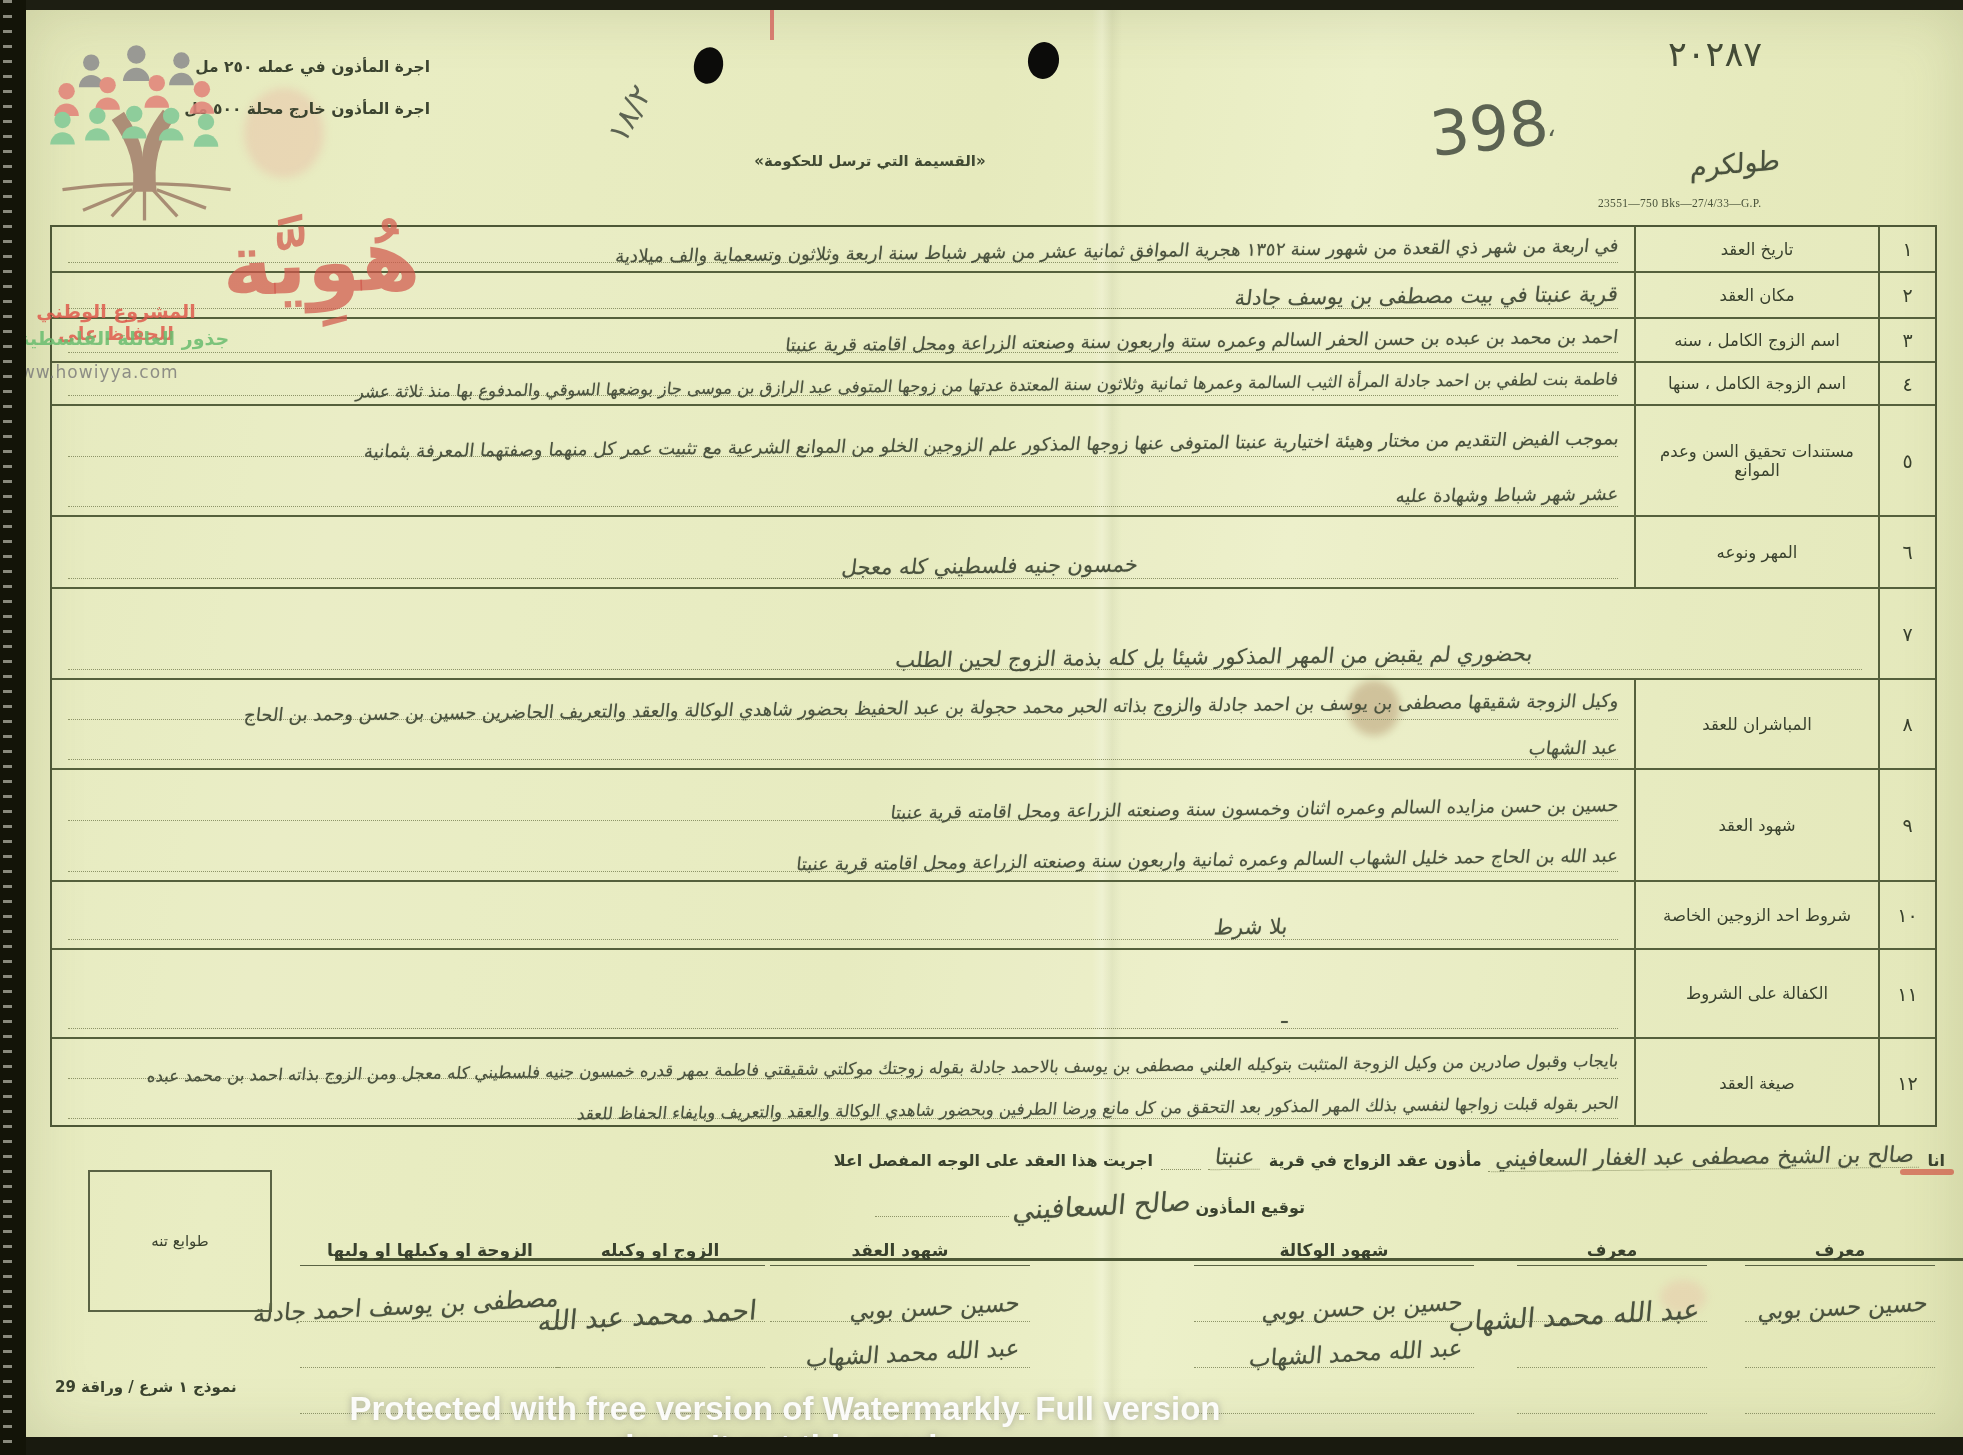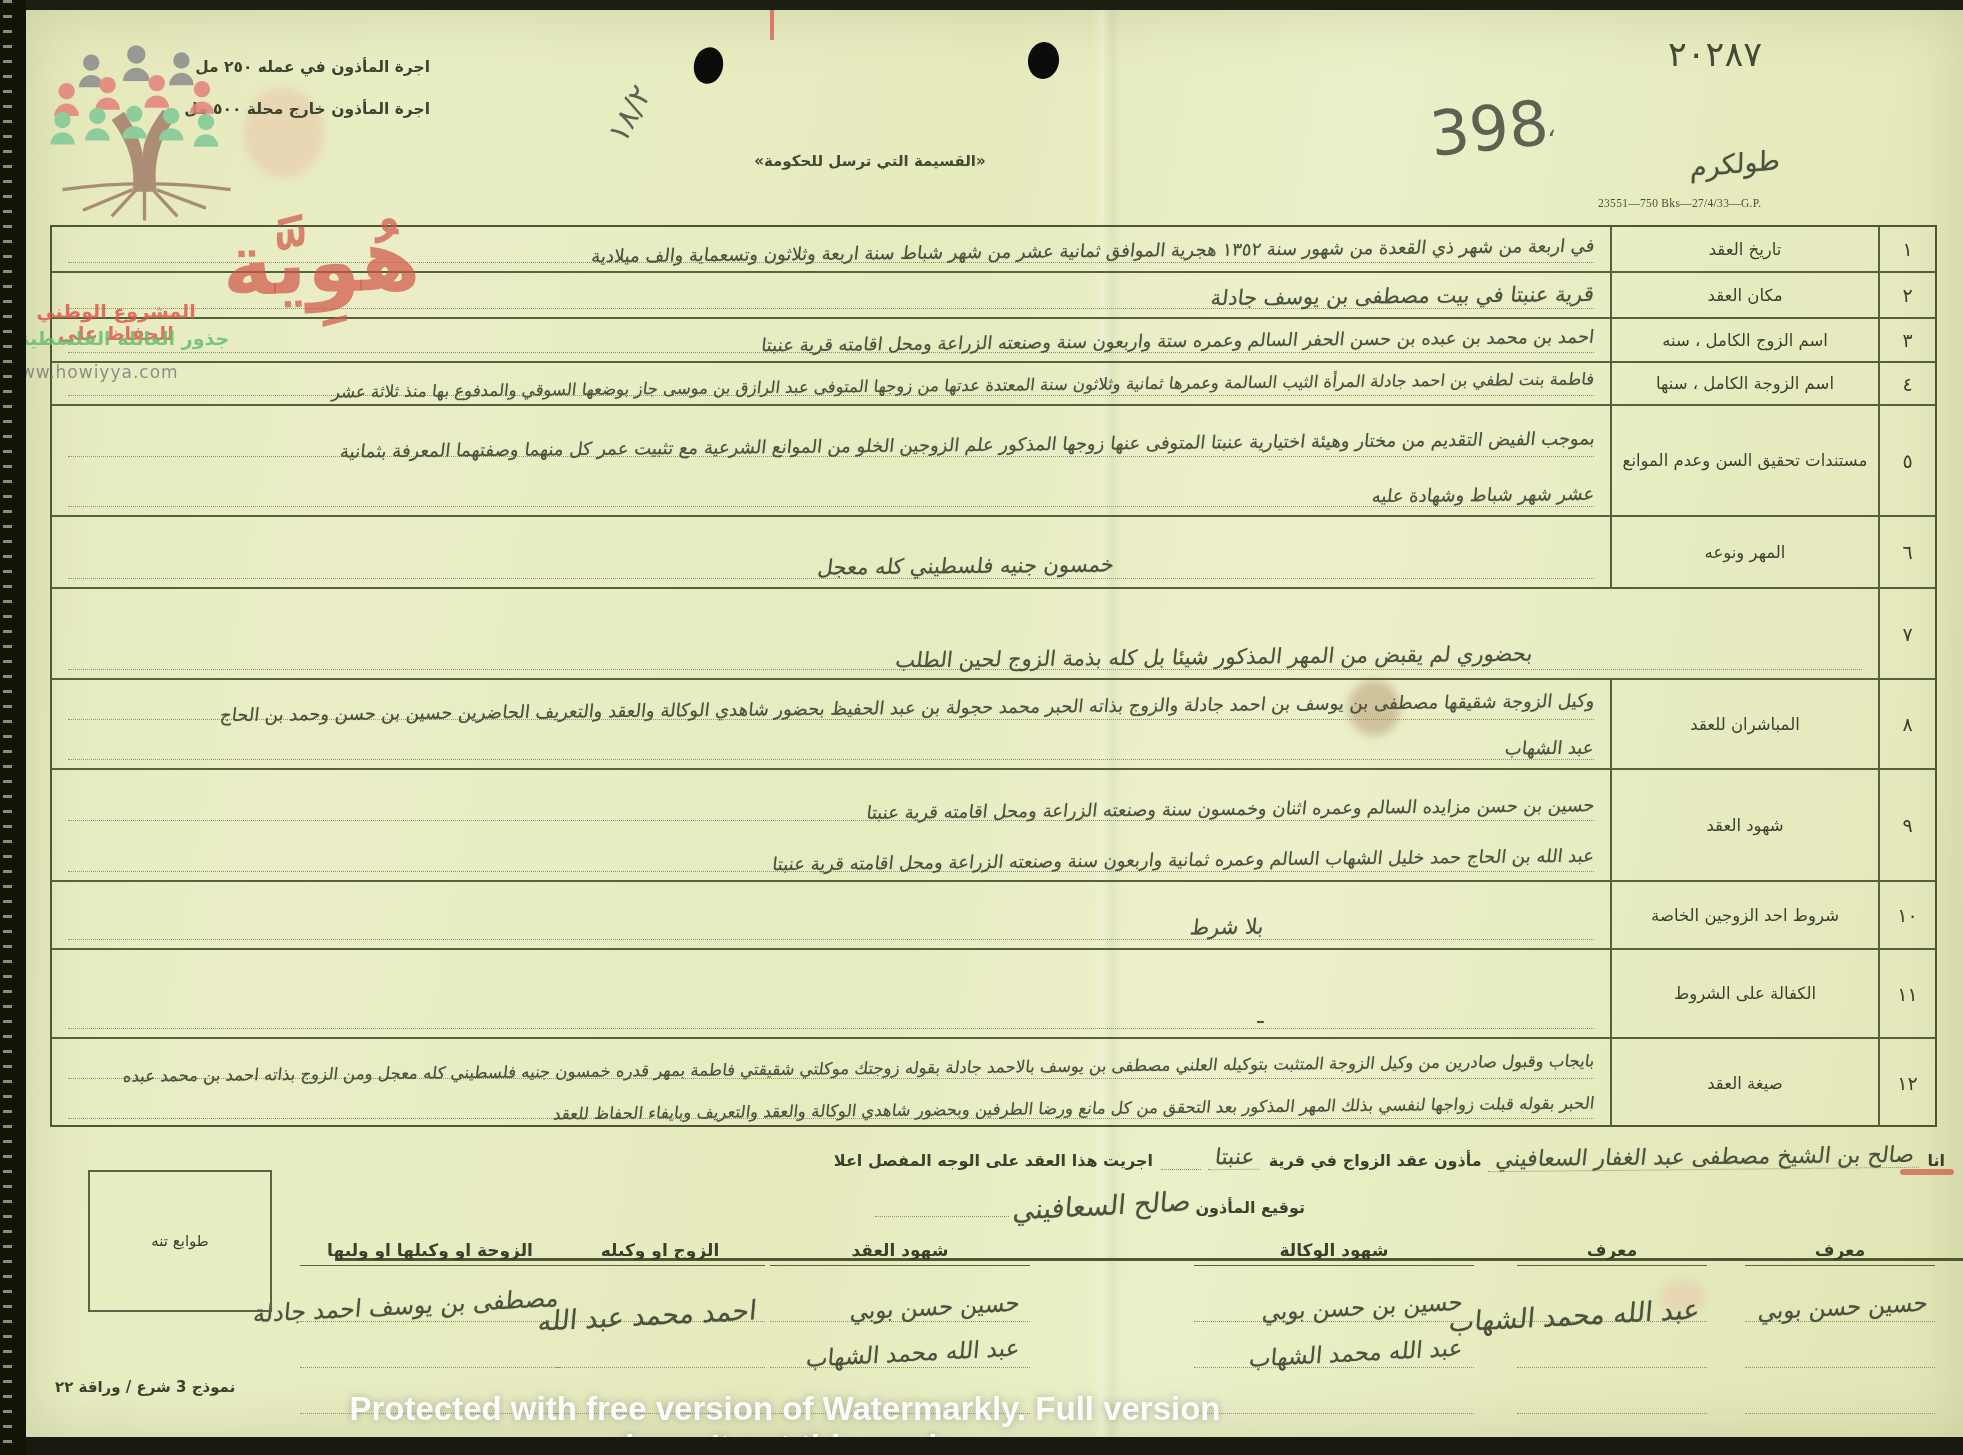--- a/index.html
+++ b/index.html
@@ -49,21 +49,21 @@
   .hand-tick{position:absolute;left:1548px;top:112px;font-size:26px;}
   .hand-tulkarm{position:absolute;left:1690px;top:148px;font-size:27px;transform:rotate(-5deg) skewX(-6deg);}
   .hand-diag{position:absolute;left:600px;top:96px;font-size:30px;transform:rotate(-62deg) skewX(-4deg);}
   
   .tbl{position:absolute;left:50px;top:225px;width:1887px;height:902px;
        border:2.5px solid #4d5736;box-sizing:border-box;background:rgba(255,255,250,.05);}
   .trow{display:flex;direction:rtl;box-sizing:border-box;border-bottom:2px solid #55603c;overflow:visible;}
   .trow:last-child{border-bottom:none;}
   .c-num{width:57px;border-left:2px solid #55603c;display:flex;align-items:center;justify-content:center;
          font-size:19px;color:#39412d;box-sizing:border-box;}
-  .c-lbl{width:268px;border-left:2px solid #55603c;display:flex;align-items:center;justify-content:center;
+  .c-lbl{width:244px;border-left:2px solid #55603c;display:flex;align-items:center;justify-content:center;
          text-align:center;font-size:16.5px;color:#39412d;box-sizing:border-box;padding:0 6px;}
   .c-val{flex:1;padding:0 16px;display:flex;flex-direction:column;justify-content:flex-end;overflow:visible;}
   .wline{flex:1;border-bottom:1.5px dotted #8d9468;display:flex;align-items:flex-end;overflow:visible;}
   .wline:last-child{margin-bottom:8px;}
   .c-val .hw{font-size:21px;line-height:1.05;margin-bottom:1px;}
   .c-val .hw.sm{font-size:18px;}
   .c-val .hw.xs{font-size:16.5px;}
   .c-val .hw.mid{margin-right:330px;}
   .c-val .hw.mid2{margin-right:480px;}
   
@@ -331,21 +331,21 @@
     <div class="sig-slot first">
         <span class="sig-name hw wide">مصطفى بن يوسف احمد جادلة</span>
       </div>
     <div class="sig-slot"></div>
     <div class="sig-slot"></div>
   </div>
 
   <div class="stampbox">
     <span>طوابع تنه</span>
   </div>
-  <div class="form-code">نموذج 3 شرع / وراقة ٢٢</div>
+  <div class="form-code">نموذج ١ شرع / وراقة 29</div>
 
   <svg class="logo-svg" viewBox="0 0 100 100">
     <g stroke="#9c7b66" stroke-width="1.6" fill="none" opacity=".95">
       <path d="M10 74 Q50 68 92 74"></path>
       <path d="M44 74 L20 84"></path>
         <path d="M46 74 L34 87"></path>
         <path d="M50 74 L50 89"></path>
       <path d="M54 74 L66 87"></path>
         <path d="M56 74 L80 83"></path>
     </g>

